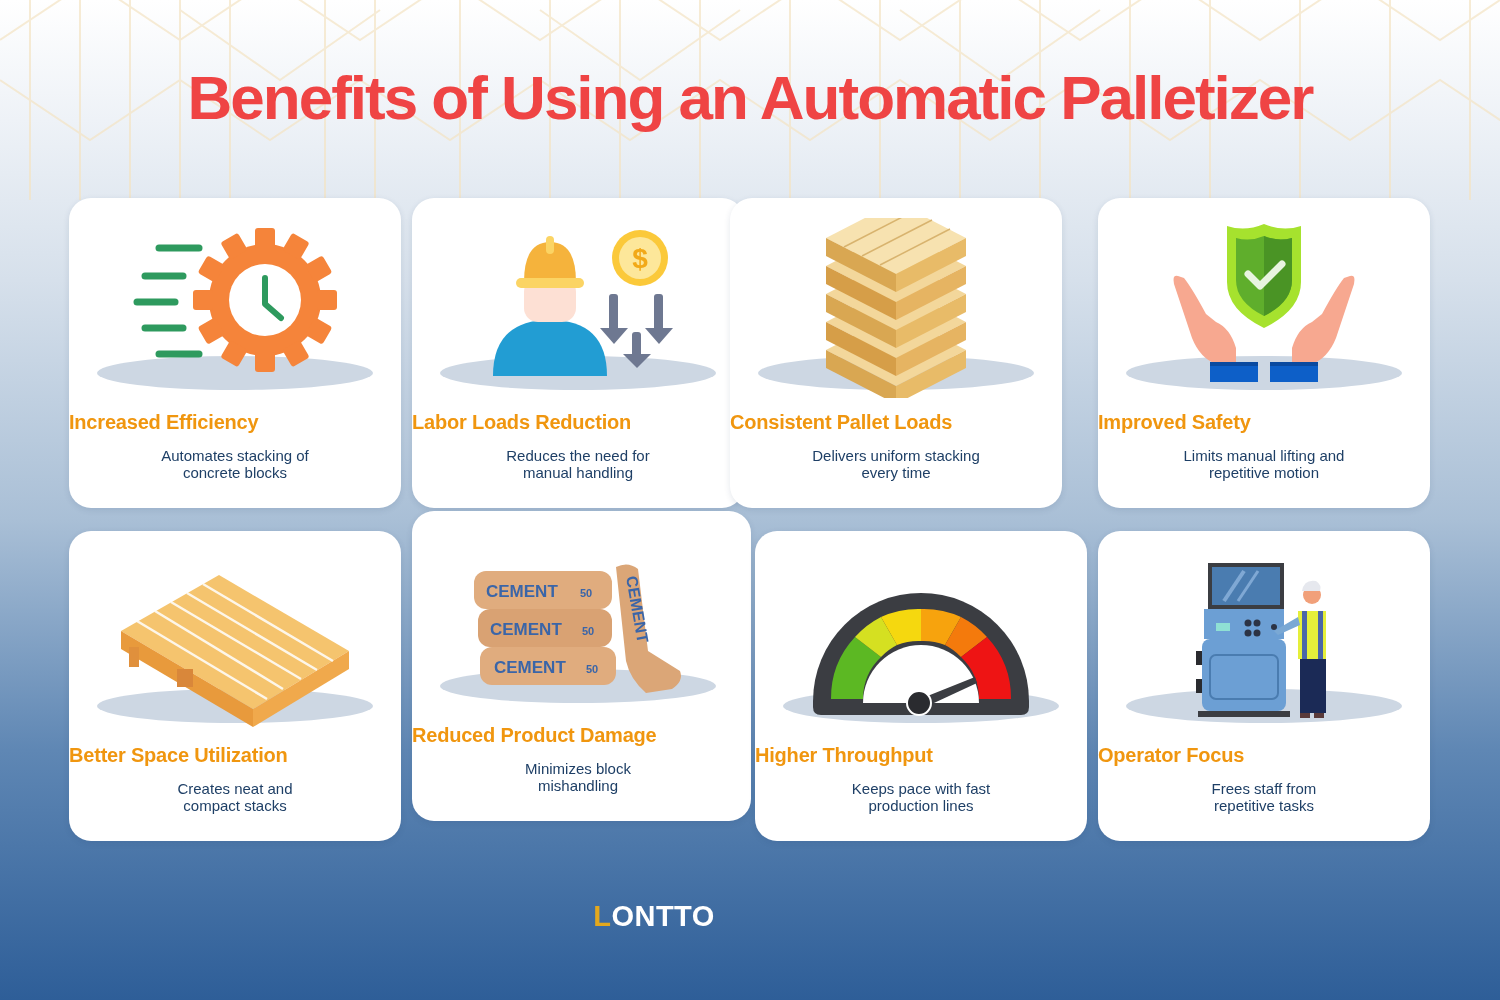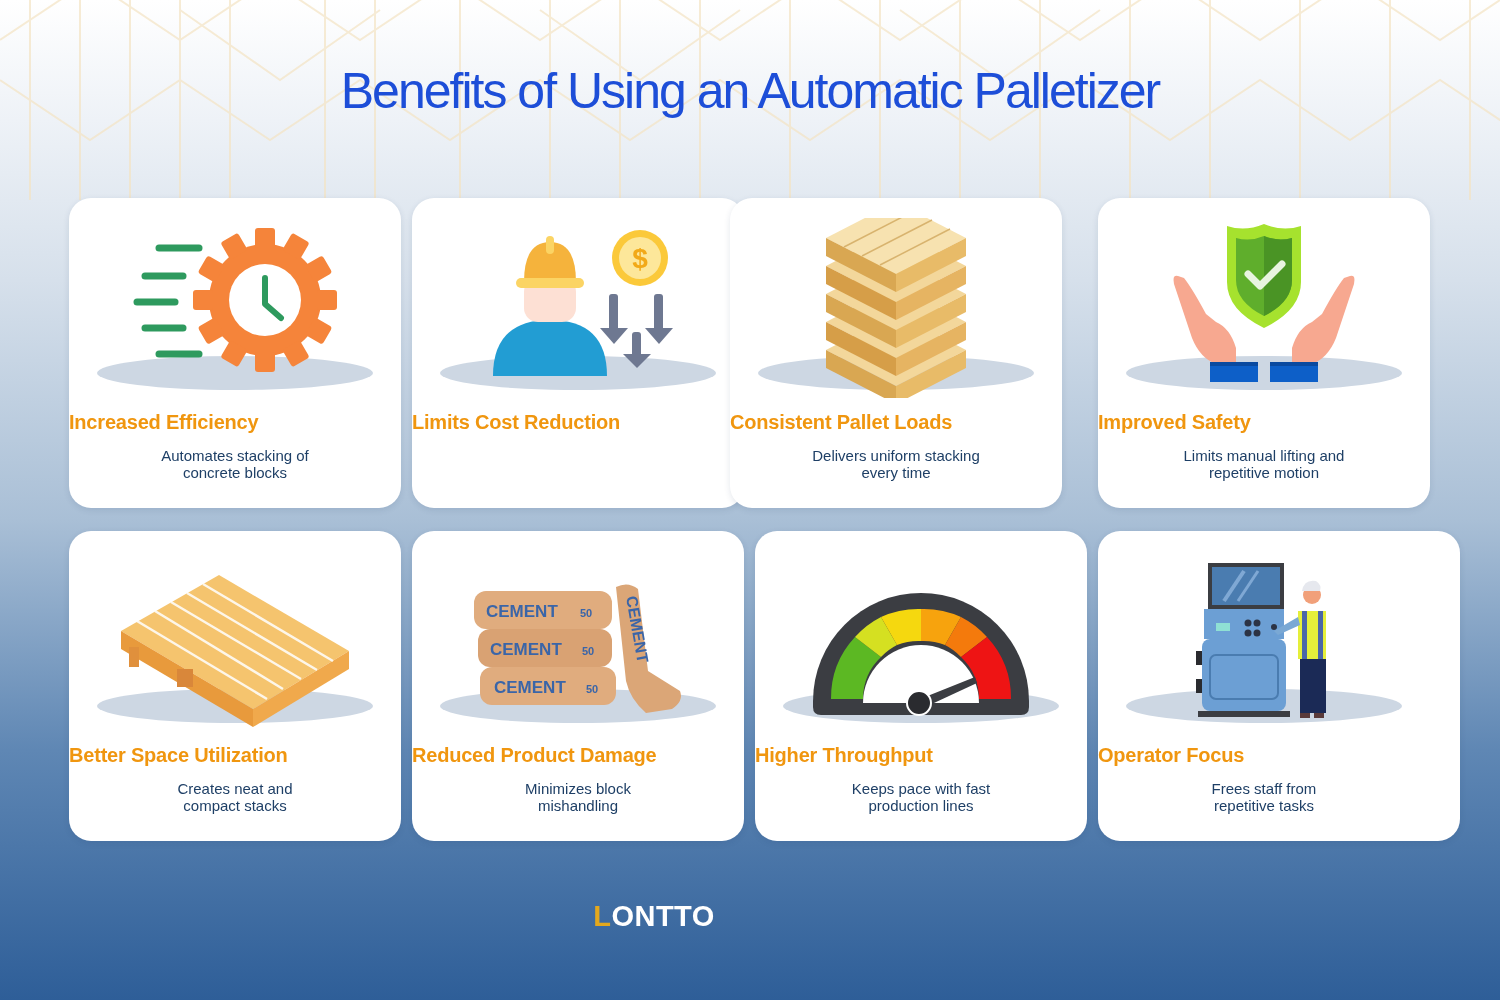--- a/index.html
+++ b/index.html
@@ -4,21 +4,21 @@
 <style>
   html, body { margin: 0; padding: 0; }
   body {
     width: 1500px; height: 1000px; overflow: hidden; position: relative;
     font-family: "Liberation Sans", "DejaVu Sans", sans-serif;
     background: linear-gradient(180deg, #ffffff 0%, #eef2f7 12%, #d6e0eb 28%, #a9bfd6 52%, #5f87b4 75%, #2e5e98 100%);
   }
   .bg-pattern { position: absolute; left: 0; top: 0; width: 1500px; height: 200px; }
   .title {
     position: absolute; left: 0; top: 62px; width: 1500px; text-align: center;
-    font-size: 50px; font-weight: 400; color: #1d4ed8; letter-spacing: -2px;
+    font-size: 62px; font-weight: 700; color: #ef4444; letter-spacing: -2px;
     font-family: "Liberation Sans", sans-serif;
   }
   .grid { position: absolute; left: 69px; top: 198px; width: 1362px; height: 643px; }
   .card {
     position: absolute; width: 332px; height: 310px; background: #ffffff;
     border-radius: 22px; box-shadow: 0 2px 6px rgba(30,60,100,0.12);
   }
   .card .shadow {
     position: absolute; left: 28px; top: 158px; width: 276px; height: 34px;
     background: #cdd7e3; border-radius: 50%;
@@ -108,21 +108,25 @@
       <text x="182" y="50" text-anchor="middle" font-size="28" font-weight="700" fill="#f2a918" font-family="Liberation Sans, sans-serif">$</text>
       <g fill="#6e7891">
         <rect x="151" y="76" width="9" height="38" rx="3"></rect>
           <polygon points="142,110 170,110 156,126"></polygon>
         <rect x="196" y="76" width="9" height="38" rx="3"></rect>
           <polygon points="187,110 215,110 201,126"></polygon>
         <rect x="174" y="114" width="9" height="26" rx="3"></rect>
           <polygon points="165,136 193,136 179,150"></polygon>
       </g>
     </svg>
-    <div class="ctitle">Limits Cost Reduction</div>
+    <div class="ctitle">Labor Loads Reduction</div>
+    <div class="cdesc">
+      <div>Reduces the need for</div>
+      <div>manual handling</div>
+    </div>
   </div>
 
   <div class="card" style="left:661px;top:0;">
     <div class="shadow"></div>
     <svg class="icon" viewBox="0 0 240 180">
       <g>
         <g transform="translate(0 112)">
           <polygon points="50,20 120,56 190,20 120,-16" fill="#f3d79b"></polygon>
           <polygon points="50,20 120,56 120,74 50,38" fill="#d9a752"></polygon>
           <polygon points="120,56 190,20 190,38 120,74" fill="#e8bb68"></polygon>
@@ -198,21 +202,21 @@
       <rect x="62" y="118" width="16" height="18" fill="#d9873a"></rect>
       <rect x="14" y="96" width="10" height="20" fill="#e0903c"></rect>
     </svg>
     <div class="ctitle">Better Space Utilization</div>
     <div class="cdesc">
       <div>Creates neat and</div>
       <div>compact stacks</div>
     </div>
   </div>
 
-  <div class="card" style="left:343px;top:333px;">
+  <div class="card" style="left:343px;top:313px;padding-left:7px;">
     <div class="shadow"></div>
     <svg class="icon" viewBox="0 0 240 180">
       <g font-family="Liberation Sans, sans-serif" font-weight="700">
         <rect x="16" y="40" width="138" height="38" rx="12" fill="#e0ac7e"></rect>
         <text x="28" y="66" font-size="17" fill="#3a65a8">CEMENT</text>
         <text x="122" y="66" font-size="11" fill="#3a65a8">50</text>
         <rect x="20" y="78" width="134" height="38" rx="12" fill="#d9a273"></rect>
         <text x="32" y="104" font-size="17" fill="#3a65a8">CEMENT</text>
         <text x="124" y="104" font-size="11" fill="#3a65a8">50</text>
         <rect x="22" y="116" width="136" height="38" rx="12" fill="#e0ac7e"></rect>
@@ -243,21 +247,21 @@
       <polygon points="114,150 174,126 176,132 120,158" fill="#3b3d42"></polygon>
       <circle cx="118" cy="152" r="12" fill="#2a2b2f" stroke="#ffffff" stroke-width="2"></circle>
     </svg>
     <div class="ctitle">Higher Throughput</div>
     <div class="cdesc">
       <div>Keeps pace with fast</div>
       <div>production lines</div>
     </div>
   </div>
 
-  <div class="card" style="left:1029px;top:333px;padding-left:30px;">
+  <div class="card" style="left:1029px;top:333px;">
     <div class="shadow"></div>
     <svg class="icon" viewBox="0 0 240 180">
       <rect x="64" y="12" width="76" height="46" fill="#3b3d42"></rect>
       <rect x="68" y="16" width="68" height="38" fill="#4a7cb0"></rect>
       <line x1="80" y1="50" x2="100" y2="20" stroke="#7fa8d4" stroke-width="4"></line>
       <line x1="94" y1="50" x2="114" y2="20" stroke="#7fa8d4" stroke-width="3"></line>
       <rect x="60" y="58" width="80" height="30" fill="#6c9fd4"></rect>
       <rect x="72" y="72" width="14" height="8" fill="#8fe0d4"></rect>
       <g fill="#2c3344">
         <circle cx="104" cy="72" r="3.5"></circle>

